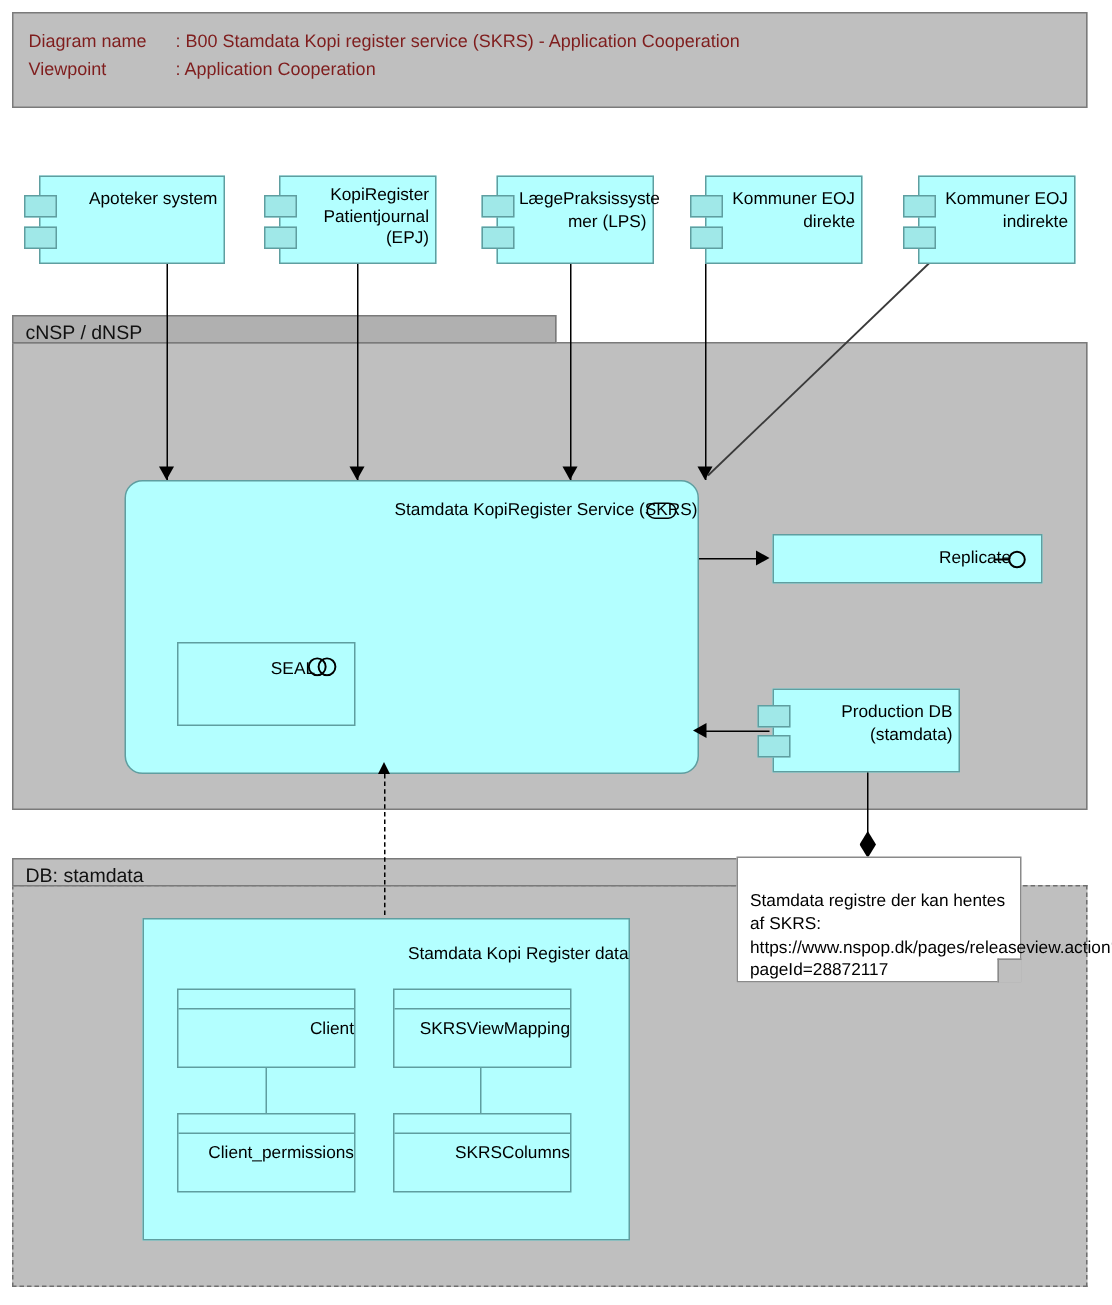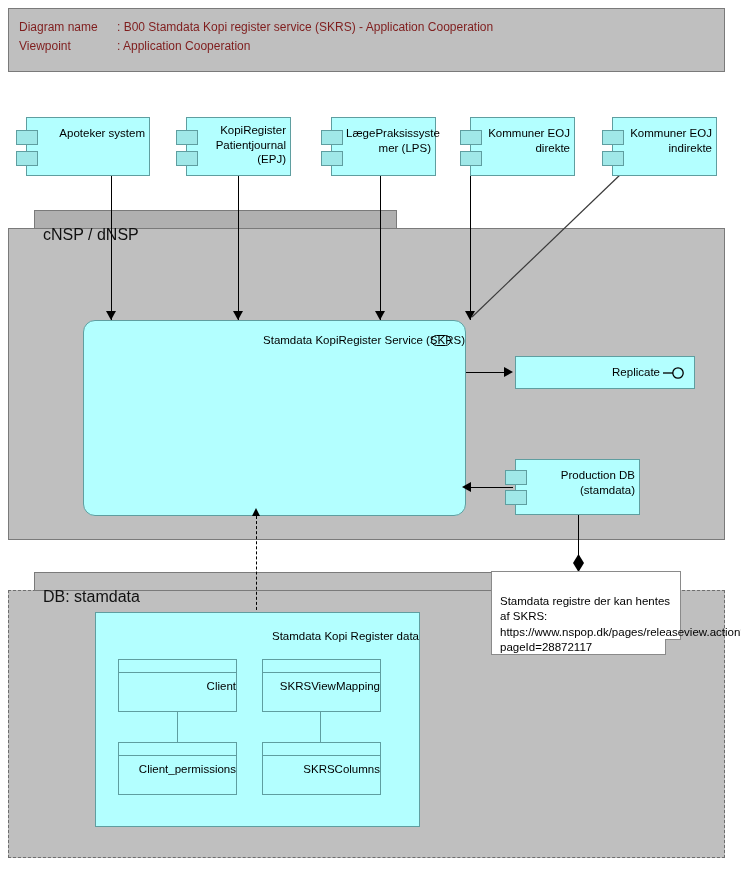--- a/index.html
+++ b/index.html
@@ -46,25 +46,24 @@
     background: #bfbfbf;
     box-sizing: border-box;
   }
   .group-solid { border: 1px solid #7a7a7a; }
   .group-dashed { border: 1px dashed #6e6e6e; }
   .group-tab {
     position: absolute;
     background: #b0b0b0;
     border: 1px solid #7a7a7a;
     box-sizing: border-box;
-    font-size: 16px;
+    font-size: 13px;
     color: #111111;
-    padding: 15px 0 0 8px;
+    padding: 3px 0 0 8px;
     white-space: nowrap;
-    margin-left: 26px;
   }
 
   
   .node {
     position: absolute;
     background: #b3ffff;
     border: 1px solid #5f9ea0;
     box-sizing: border-box;
     color: #000000;
   }
@@ -293,26 +292,33 @@
     <div class="comp-tab t2"></div>
     <span class="node-label">Kommuner EOJ
 indirekte</span>
   </div>
 
   <div class="node service" style="left:83px; top:320px; width:383px; height:196px;">
     <span class="node-label">Stamdata KopiRegister Service (SKRS)</span>
     <div class="icon icon-service-rr" style="right:14px; top:14px;"></div>
   </div>
 
+  <div class="node subbox" style="left:118px; top:428px; width:119px; height:56px;">
+    <span class="node-label" style="padding-right:26px;">SEAL</span>
+    <svg class="icon icon-collab" style="right:10px; top:9px;" viewBox="0 0 22 13">
+      <circle cx="7.5" cy="6.5" r="5.6" fill="none" stroke="#000" stroke-width="1.3"></circle>
+      <circle cx="14.0" cy="6.5" r="5.6" fill="none" stroke="#000" stroke-width="1.3"></circle>
+    </svg>
+  </div>
 
   <div class="hline" style="left:466px; top:372px; width:40px;"></div>
   <div class="arrow-right" style="left:504px; top:367px;"></div>
 
   <div class="node" style="left:515px; top:356px; width:180px; height:33px;">
-    <span class="node-label" style="padding-top:8px; padding-right:34px;">Replicate</span>
+    <span class="node-label" style="padding-top:8px; padding-right:20px;">Replicate</span>
     <svg class="icon icon-lollipop" style="right:8px; top:9px;" viewBox="0 0 24 14">
       <line x1="1" y1="7" x2="11" y2="7" stroke="#000" stroke-width="1.3"></line>
       <circle cx="16" cy="7" r="5.2" fill="none" stroke="#000" stroke-width="1.3"></circle>
     </svg>
   </div>
 
   <div class="hline" style="left:470px; top:487px; width:43px;"></div>
   <div class="arrow-left" style="left:462px; top:482px;"></div>
 
   <div class="node component" style="left:515px; top:459px; width:125px; height:56px;">

